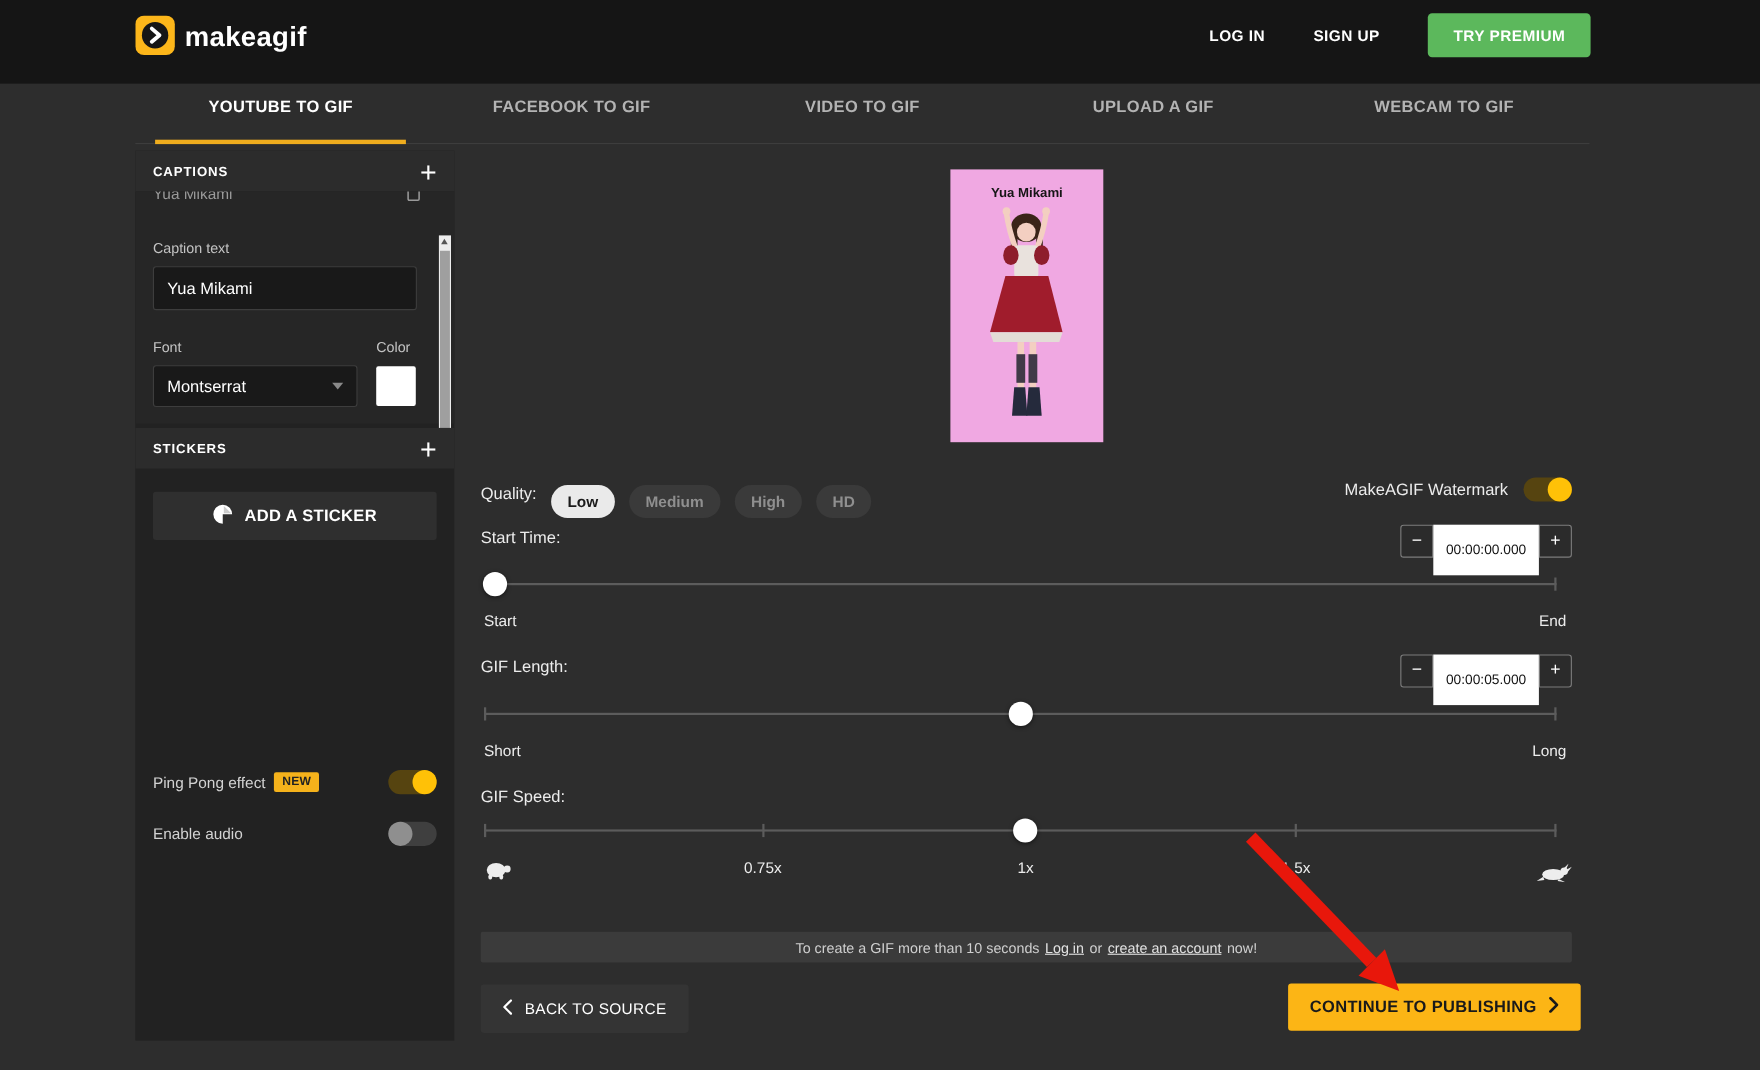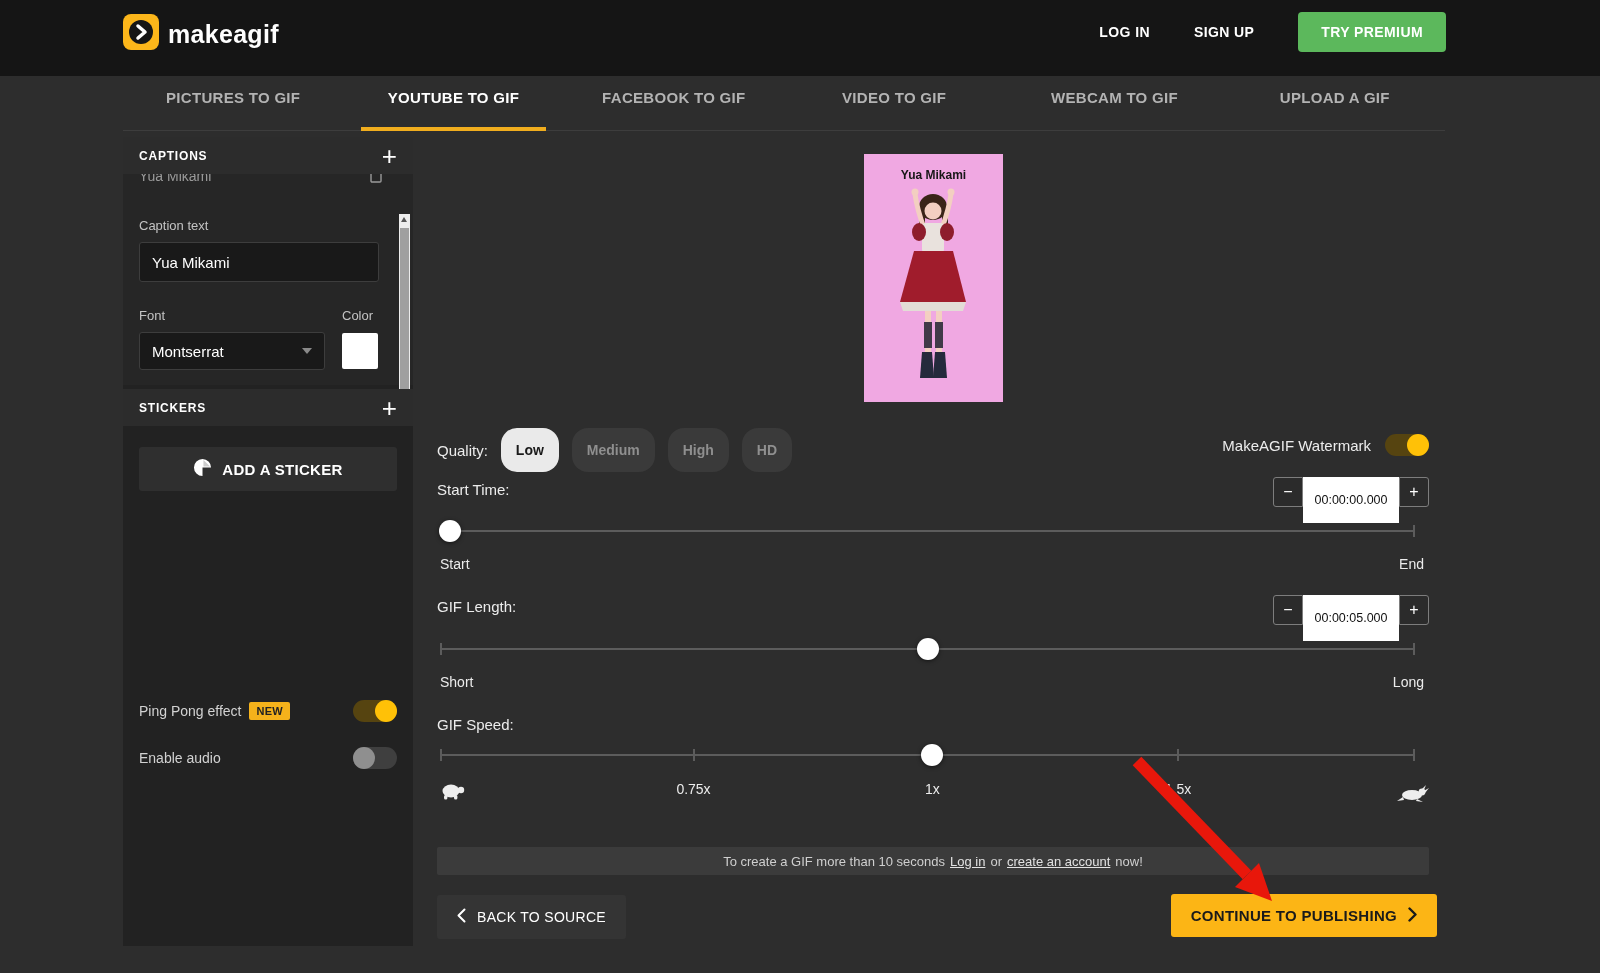--- a/index.html
+++ b/index.html
@@ -67,21 +67,21 @@
 
   
   .main { position:absolute; left:423px; top:137px; width:1022px; height:809px; }
 
   .preview { position:absolute; left:441px; top:17px; width:139px; height:248px; background:#f0a8e2; overflow:hidden; }
   .preview-caption { position:absolute; top:14px; left:0; right:0; text-align:center; color:#161616; font-size:12px; font-weight:bold; }
   .preview svg { position:absolute; left:0; bottom:0; }
 
   .quality-row { position:absolute; top:291px; left:14px; display:flex; align-items:center; gap:13px; }
   .quality-label { font-size:15px; color:#ececec; }
-  .qpill { height:44px; display:flex; align-items:center; padding:0 15px; border-radius:16px; font-size:14px; font-weight:bold; background:#3a3a3a; color:#8f8f8f; cursor:pointer; }
+  .qpill { height:30px; display:flex; align-items:center; padding:0 15px; border-radius:16px; font-size:14px; font-weight:bold; background:#3a3a3a; color:#8f8f8f; cursor:pointer;margin-top:13px; }
   .qpill.selected { background:#eaeaea; color:#1a1a1a; }
 
   .watermark-row { position:absolute; top:297px; right:16px; display:flex; align-items:center; gap:14px; }
   .watermark-row .row-label { font-size:15px; color:#ececec; }
   .watermark-row .toggle { margin-left:0; }
 
   .ctl-label { position:absolute; left:14px; font-size:15px; color:#ececec; }
   .lbl-start { top:344px; }
   .lbl-length { top:461px; }
   .lbl-speed { top:579px; }
@@ -139,26 +139,25 @@
     <span class="brand-text">makeagif</span>
   </div>
   <div class="topbar-right">
     <span class="top-link">LOG IN</span>
     <span class="top-link">SIGN UP</span>
     <button class="premium-btn">TRY PREMIUM</button>
   </div>
 </div>
 
 <div class="tabbar">
-  <div class="tab">PICTURES TO GIF</div>
   <div class="tab active">YOUTUBE TO GIF</div>
   <div class="tab">FACEBOOK TO GIF</div>
   <div class="tab">VIDEO TO GIF</div>
+  <div class="tab">UPLOAD A GIF</div>
   <div class="tab">WEBCAM TO GIF</div>
-  <div class="tab">UPLOAD A GIF</div>
 </div>
 
 <aside class="sidebar">
 
   <div class="section-header" style="top:0;">
     <span class="section-title">CAPTIONS</span>
     <span class="plus-icon">+</span>
   </div>
 
   <div class="captions-body">

